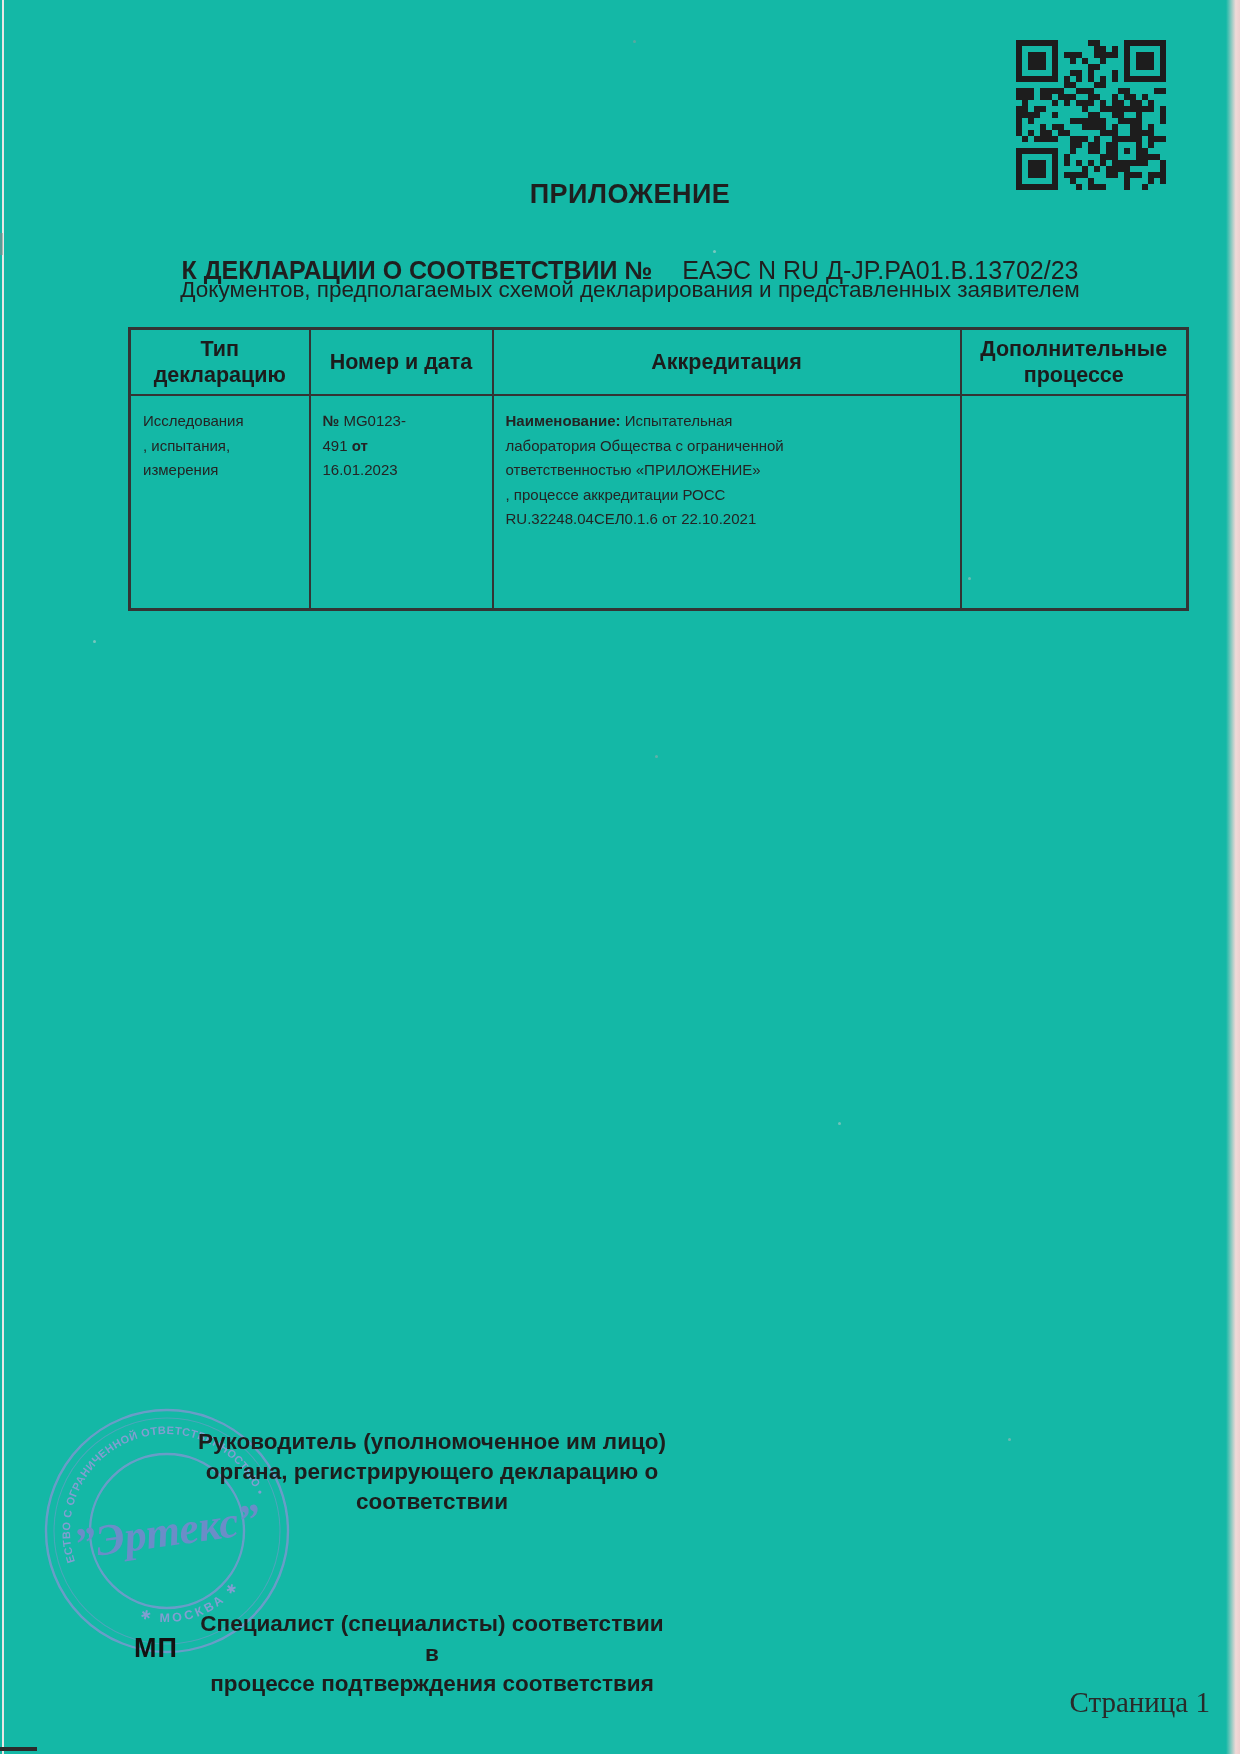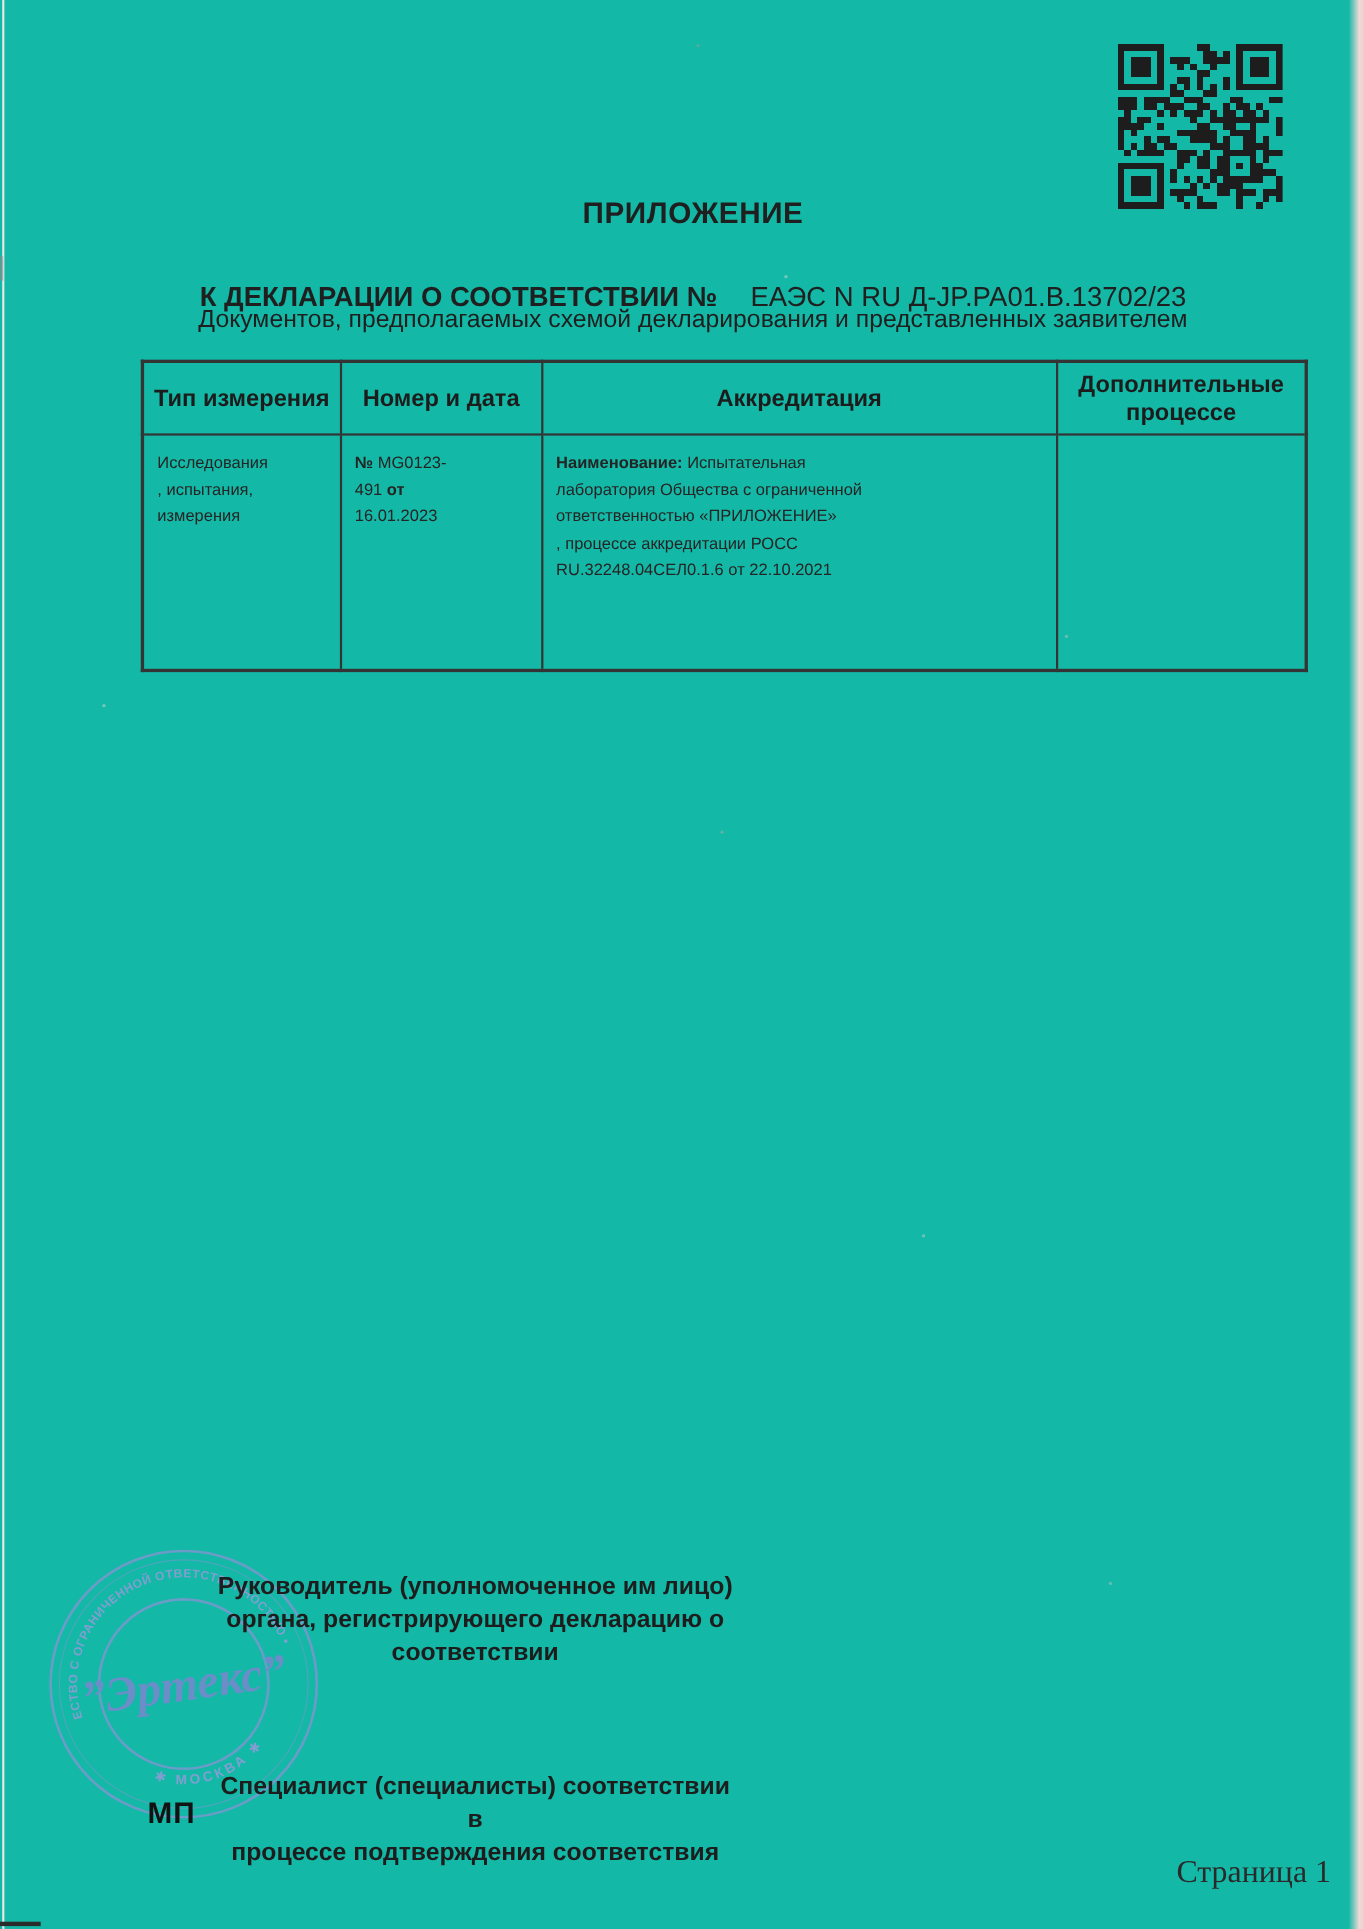--- a/index.html
+++ b/index.html
@@ -89,21 +89,21 @@
 
   <table class="doc">
     <colgroup>
       <col style="width:180px">
         <col style="width:183px">
         <col style="width:468px">
         <col style="width:227px">
     </colgroup>
     <thead>
       <tr>
-        <th>Тип измерения</th>
+        <th>Тип декларацию</th>
         <th>Номер и дата</th>
         <th>Аккредитация</th>
         <th>Дополнительные процессе</th>
       </tr>
     </thead>
     <tbody>
       <tr>
         <td>
             <div class="cell-line"><span>Исследования</span></div>
             <div class="cell-line"><span>, испытания,</span></div>

